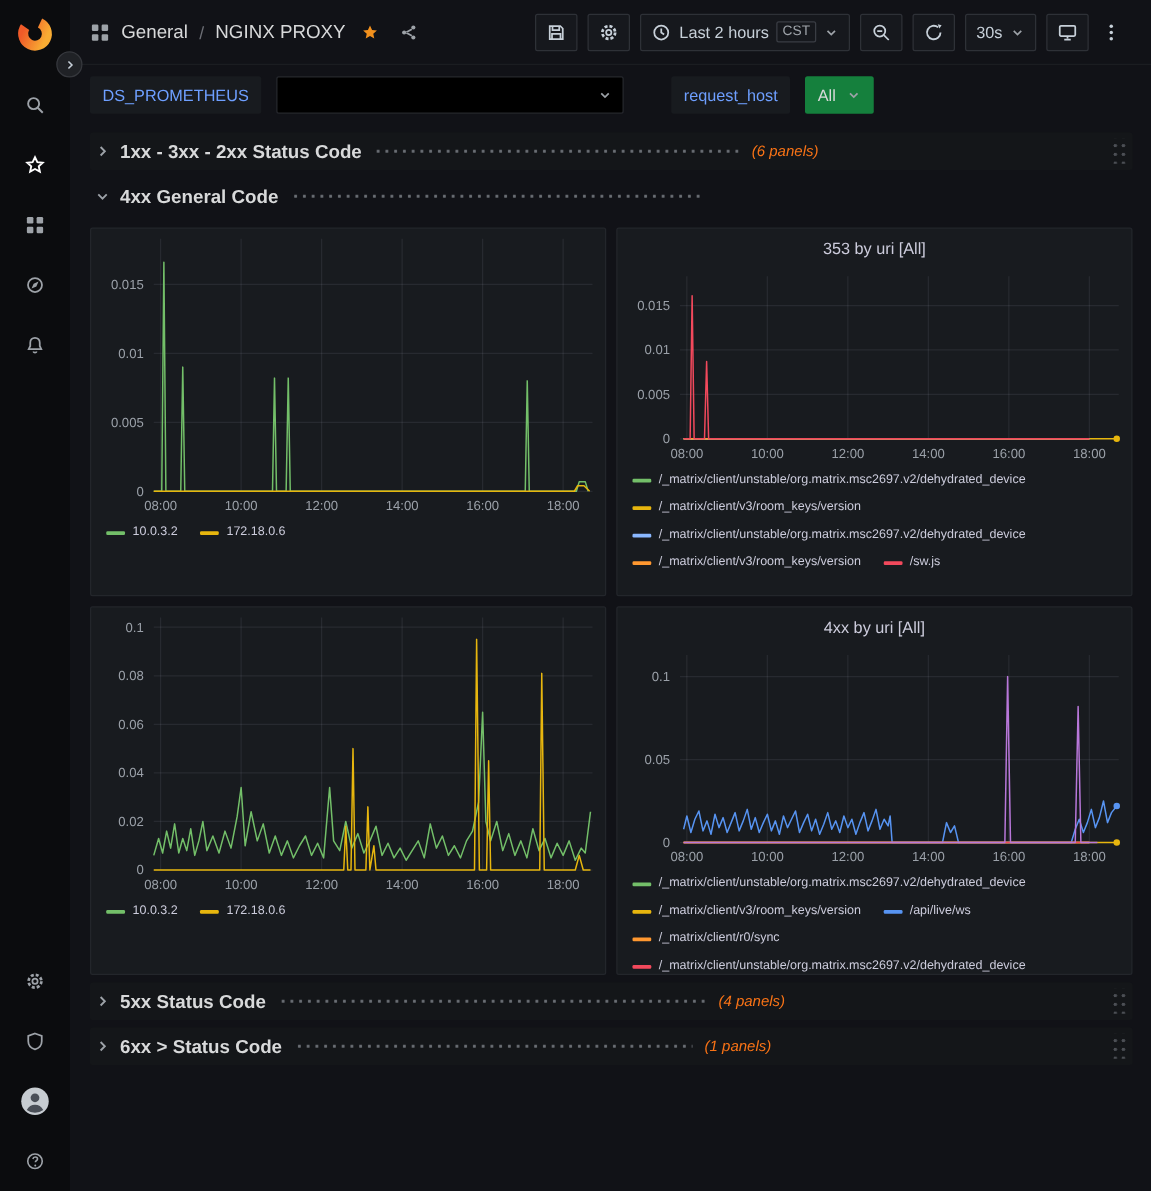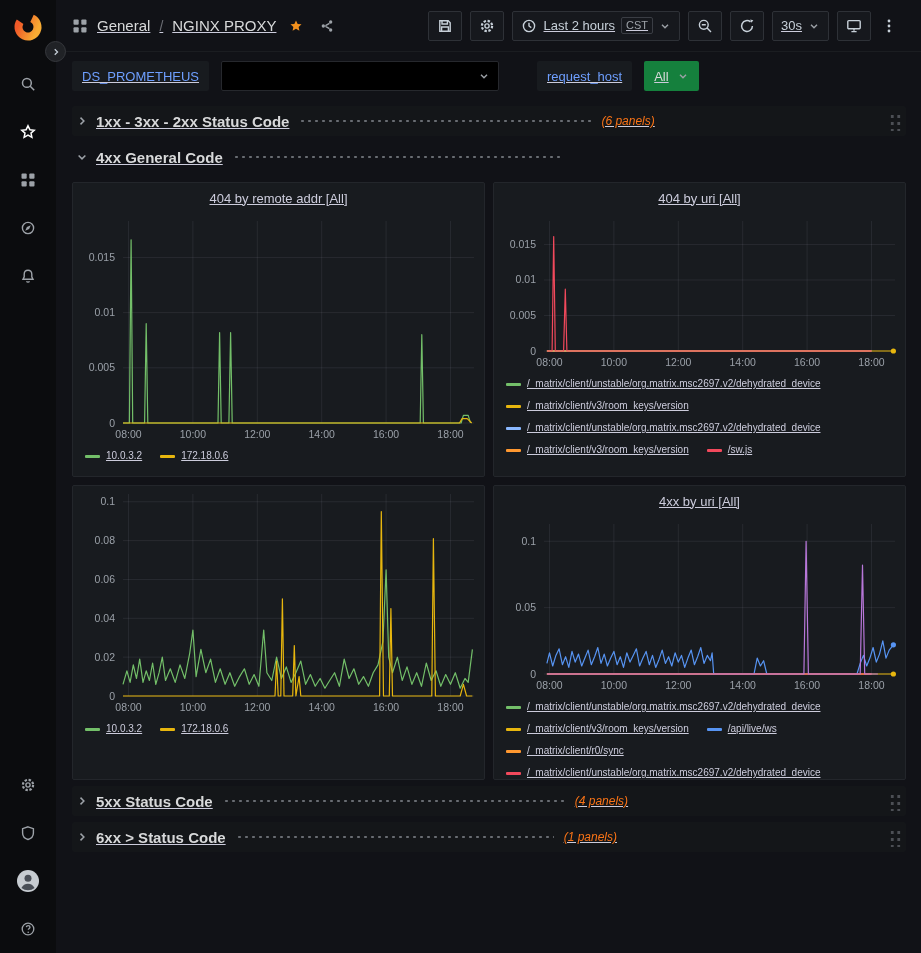--- a/index.html
+++ b/index.html
@@ -27,21 +27,21 @@
   .side-btn.active{ color:#ffffff; }
   .side-spacer{ flex:1 1 auto; }
   .expand-btn{
     position:absolute; left:45px; top:41px; width:21px; height:21px; border-radius:50%;
     background:#202226; border:1px solid #36383d; color:#c7d0d9;
     display:flex; align-items:center; justify-content:center; z-index:6; cursor:pointer;
   }
   .expand-btn svg{ width:10px; height:10px; }
 
   
-  .main{ margin-left:56px; height:100%; display:flex; flex-direction:column;text-decoration:underline; }
+  .main{ margin-left:56px; height:100%; display:flex; flex-direction:column; }
   .topbar{
     height:52px; flex:0 0 auto; display:flex; align-items:center;
     padding:0 12px 0 16px; border-bottom:1px solid #1b1d21; background:#111217;
   }
   .crumb{ display:flex; align-items:center; gap:9px; }
   .crumb .apps{ color:#9da2a8; }
   .crumb-section{ font-size:15px; color:#d8d9da; }
   .crumb-sep{ color:#6d6f76; font-size:14px; }
   .crumb-title{ font-size:15px; font-weight:500; color:#d8d9da; }
   .crumb-star{ color:#f2901d; margin-left:4px; }
@@ -323,21 +323,20 @@
             <path d="M3.5 6L8 10.5 12.5 6"></path>
           </svg>
       </span>
       <span class="row-title">4xx General Code</span>
       <span class="leader ld-b"></span>
       <span class="row-count"></span>
     </div>
 
     <div class="grid" id="panel-grid">
         <div class="panel">
-          <div class="panel-header">404 by remote addr [All]</div>
           <div class="chart-wrap">
             <svg class="chart-svg" width="411" height="230">
               <line x1="44" y1="210" x2="395" y2="210" stroke="rgba(204,204,220,0.09)" stroke-width="1"></line>
               <text x="36" y="213.5" text-anchor="end">0</text>
               <line x1="44" y1="154.8087431693989" x2="395" y2="154.8087431693989" stroke="rgba(204,204,220,0.09)" stroke-width="1"></line>
               <text x="36" y="158.3087431693989" text-anchor="end">0.005</text>
               <line x1="44" y1="99.6174863387978" x2="395" y2="99.6174863387978" stroke="rgba(204,204,220,0.09)" stroke-width="1"></line>
               <text x="36" y="103.1174863387978" text-anchor="end">0.01</text>
               <line x1="44" y1="44.42622950819674" x2="395" y2="44.42622950819674" stroke="rgba(204,204,220,0.09)" stroke-width="1"></line>
               <text x="36" y="47.92622950819674" text-anchor="end">0.015</text>
@@ -362,21 +361,21 @@
               <span class="swatch" style="background: rgb(115, 191, 105);"></span>
               <span class="lname">10.0.3.2</span>
             </span>
             <span class="legend-item">
               <span class="swatch" style="background: rgb(231, 182, 14);"></span>
               <span class="lname">172.18.0.6</span>
             </span>
           </div>
         </div>
         <div class="panel">
-          <div class="panel-header">404 by uri [All]</div>
+          <div class="panel-header">353 by uri [All]</div>
           <div class="chart-wrap">
             <svg class="chart-svg" width="411" height="158">
               <line x1="44" y1="138" x2="395" y2="138" stroke="rgba(204,204,220,0.09)" stroke-width="1"></line>
               <text x="36" y="141.5" text-anchor="end">0</text>
               <line x1="44" y1="102.48087431693989" x2="395" y2="102.48087431693989" stroke="rgba(204,204,220,0.09)" stroke-width="1"></line>
               <text x="36" y="105.98087431693989" text-anchor="end">0.005</text>
               <line x1="44" y1="66.96174863387978" x2="395" y2="66.96174863387978" stroke="rgba(204,204,220,0.09)" stroke-width="1"></line>
               <text x="36" y="70.46174863387978" text-anchor="end">0.01</text>
               <line x1="44" y1="31.442622950819683" x2="395" y2="31.442622950819683" stroke="rgba(204,204,220,0.09)" stroke-width="1"></line>
               <text x="36" y="34.94262295081968" text-anchor="end">0.015</text>

